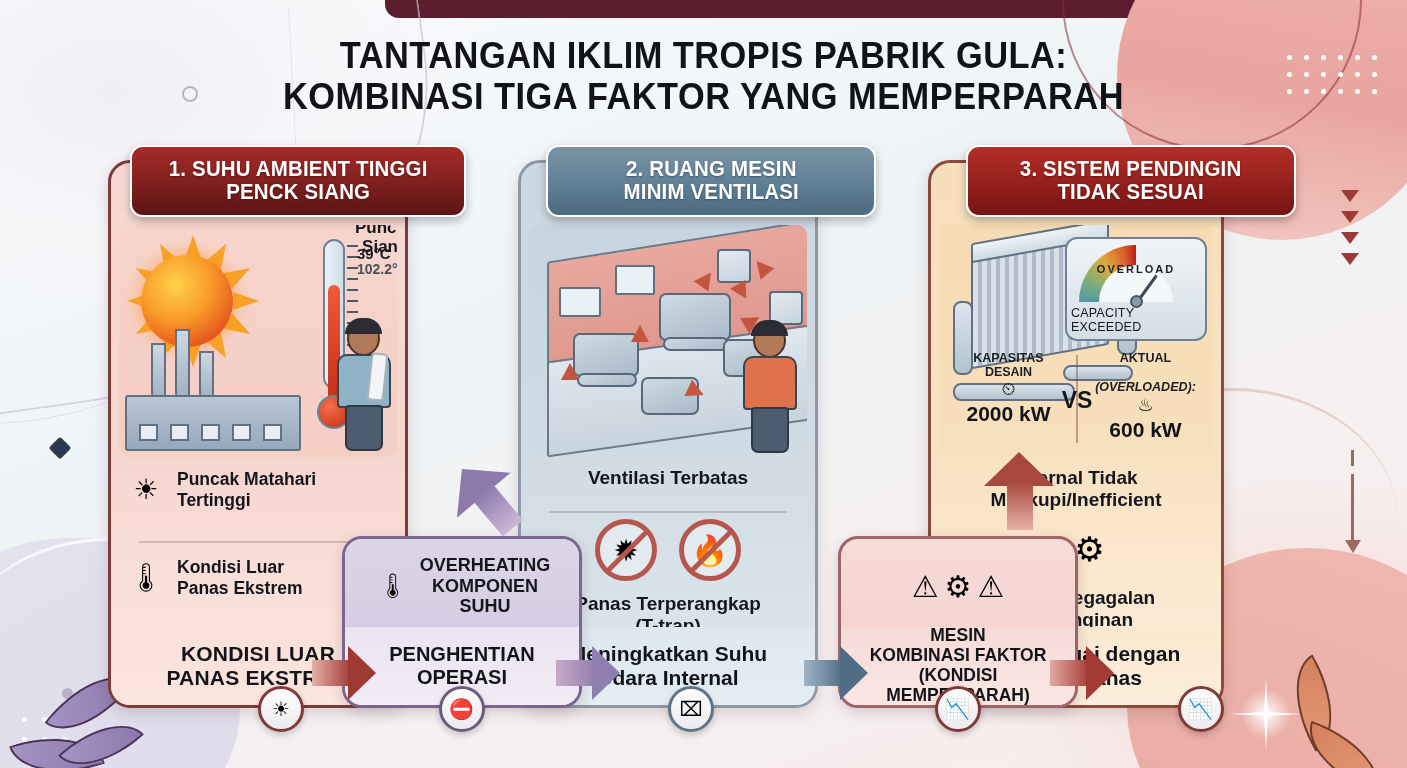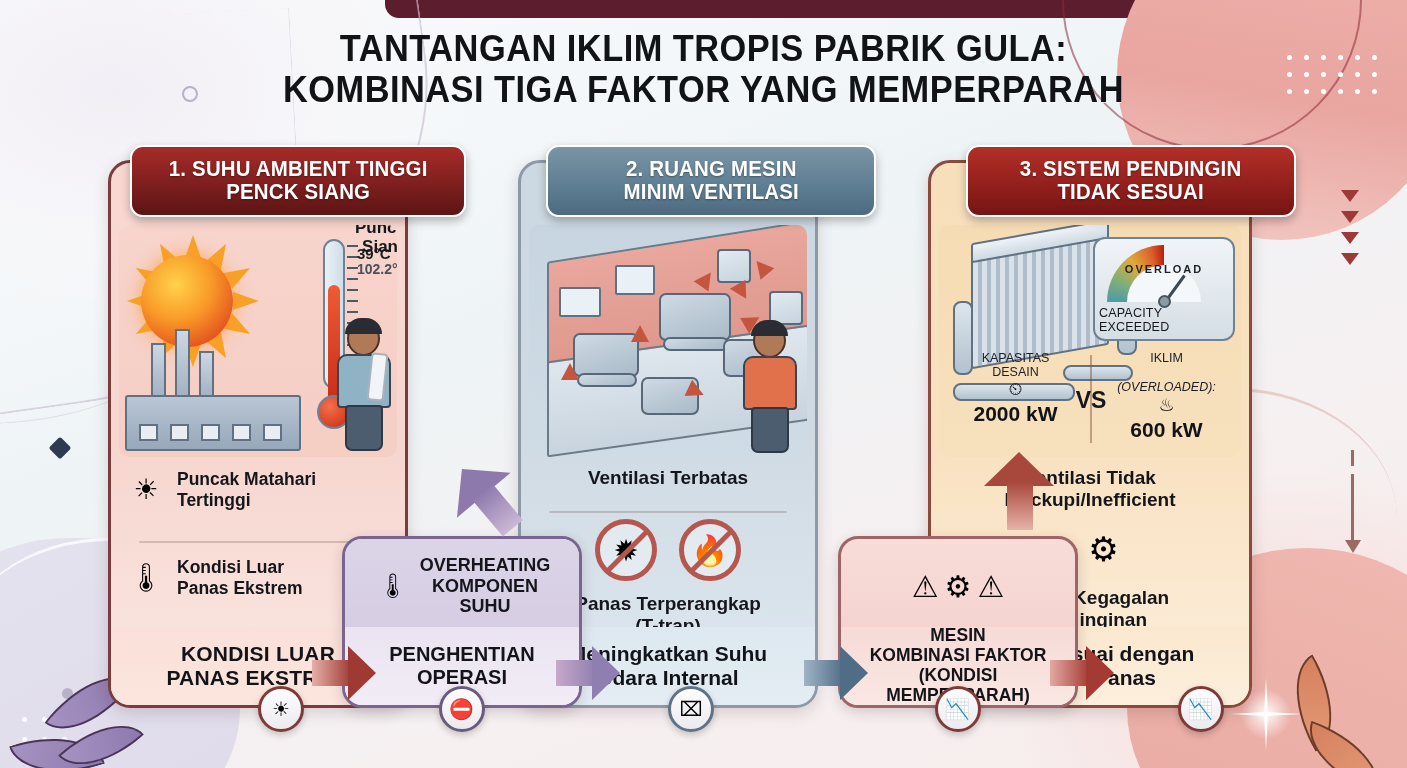--- a/index.html
+++ b/index.html
@@ -111,42 +111,42 @@
   .sparkle::before, .sparkle::after{
     content:""; position:absolute; background:#fff; left:50%; top:50%;
   }
   .sparkle::before{ width:4px; height:72px; margin-left:-2px; margin-top:-36px;
      clip-path: polygon(50% 0,100% 50%,50% 100%,0 50%); }
   .sparkle::after{ width:72px; height:4px; margin-left:-36px; margin-top:-2px;
      clip-path: polygon(0 50%,50% 0,100% 50%,50% 100%); }
 
   
   .title {
-    position: absolute; left: 0; right: 0; top: 28px;
+    position: absolute; left: 0; right: 0; top: 35px;
     text-align: center; z-index: 6;
   }
   .title .line {
     font-size: 37px; font-weight: 700; letter-spacing: .5px;
     color: #111317; line-height: 1.12;
     transform: scaleX(.93); transform-origin: center;
     text-shadow: 0 1px 0 rgba(255,255,255,.6);
   }
 
   
   .panel {
     position: absolute; top: 160px; height: 548px;
     border-radius: 22px; border: 3px solid; z-index: 3;
     box-shadow: 0 5px 16px rgba(60,30,40,.16);
     overflow: hidden;
   }
   .p1 { left: 108px; width: 300px; border-color: #7c3c3c;
         background: linear-gradient(180deg, #f8d9d2 0%, #f6d7d0 55%, #fbe8e2 100%); }
   .p2 { left: 518px; width: 300px; border-color: #8e99a8;
         background: linear-gradient(180deg, #ccd8e2 0%, #cfdae3 50%, #dfe8ef 100%); }
-  .p3 { left: 928px; width: 324px; border-color: #8b4a3c;
+  .p3 { left: 928px; width: 296px; border-color: #8b4a3c;
         background: linear-gradient(180deg, #f8dfbb 0%, #f9e2c2 55%, #fcefdd 100%); }
 
   .panel-head {
     position: absolute; top: 145px; height: 72px; z-index: 7;
     border-radius: 13px; border: 2.5px solid #fff;
     display:flex; align-items:center; justify-content:center; text-align:center;
     box-shadow: 0 4px 10px rgba(0,0,0,.28);
     color: #fff; font-weight: 700; font-size: 21.5px; line-height: 1.08;
     letter-spacing: .2px; padding: 0 10px;
     text-shadow: 0 1px 2px rgba(0,0,0,.35);
@@ -411,21 +411,21 @@
     position:absolute; left:0; right:0; top: 26px; text-align:center;
     font-size: 11px; font-weight:700; letter-spacing: 2px; color:#1c2128;
   }
   .gauge-label {
     position:absolute; left: 6px; right: 6px; bottom: 7px; text-align:left;
     font-size: 12.5px; font-weight:400; color:#14181e; letter-spacing:.2px;
   }
 
   .vs-block { position:absolute; left: 8px; right: 6px; top: 126px; height: 96px; display:flex; }
   .vs-col { flex:1; text-align:center; }
-  .vs-ttl { font-size: 12.5px; font-weight:400; color:#1b1e24; line-height:1.12; }
+  .vs-ttl { font-size: 12.5px; font-weight:700; color:#1b1e24; line-height:1.12; }
   .vs-val { font-size: 21px; font-weight:700; color:#121419; margin-top: 2px; }
   .vs-sep { width: 2px; background: rgba(120,80,50,.45); margin: 4px 6px; }
   .vs-mid {
     position:absolute; left:50%; top: 36px; transform: translateX(-50%);
     font-size: 23px; font-weight:700; color:#14171c; background: transparent; padding: 0 3px;
   }
 
   .ico-row { display:flex; align-items:center; justify-content:center; gap:10px; }
 </style>
 </head>
@@ -797,32 +797,32 @@
             <div class="vs-ttl">
               <div>KAPASITAS</div>
               <div>DESAIN</div>
             </div>
             <div style="font-size:18px;">⏲</div>
             <div class="vs-val">2000 kW</div>
           </div>
           <div class="vs-sep"></div>
           <div class="vs-col">
             <div class="vs-ttl">
-              <div>IKLIM</div>
+              <div>AKTUAL</div>
               <div style="font-style:italic;margin-top:15px;">(OVERLOADED):</div>
             </div>
             <div style="font-size:18px;">♨</div>
             <div class="vs-val">600 kW</div>
           </div>
           <div class="vs-mid">VS</div>
         </div>
       </div>
 
       <div class="center-txt" style="position:absolute;left:0;right:0;top:248px;">
-        <div>Ventilasi Tidak</div>
+        <div>Internal Tidak</div>
         <div>Meckupi/Inefficient</div>
       </div>
 
       <div class="ico-row" style="position:absolute;left:0;right:0;top:310px;gap:10px;font-size:34px;">
         <span style="font-size:20px;color:#b5574e;">➡</span>
         <span>⚙</span>
       </div>
 
       <div class="center-txt" style="position:absolute;left:0;right:0;top:368px;">
         <div>Risiko Kegagalan</div>

